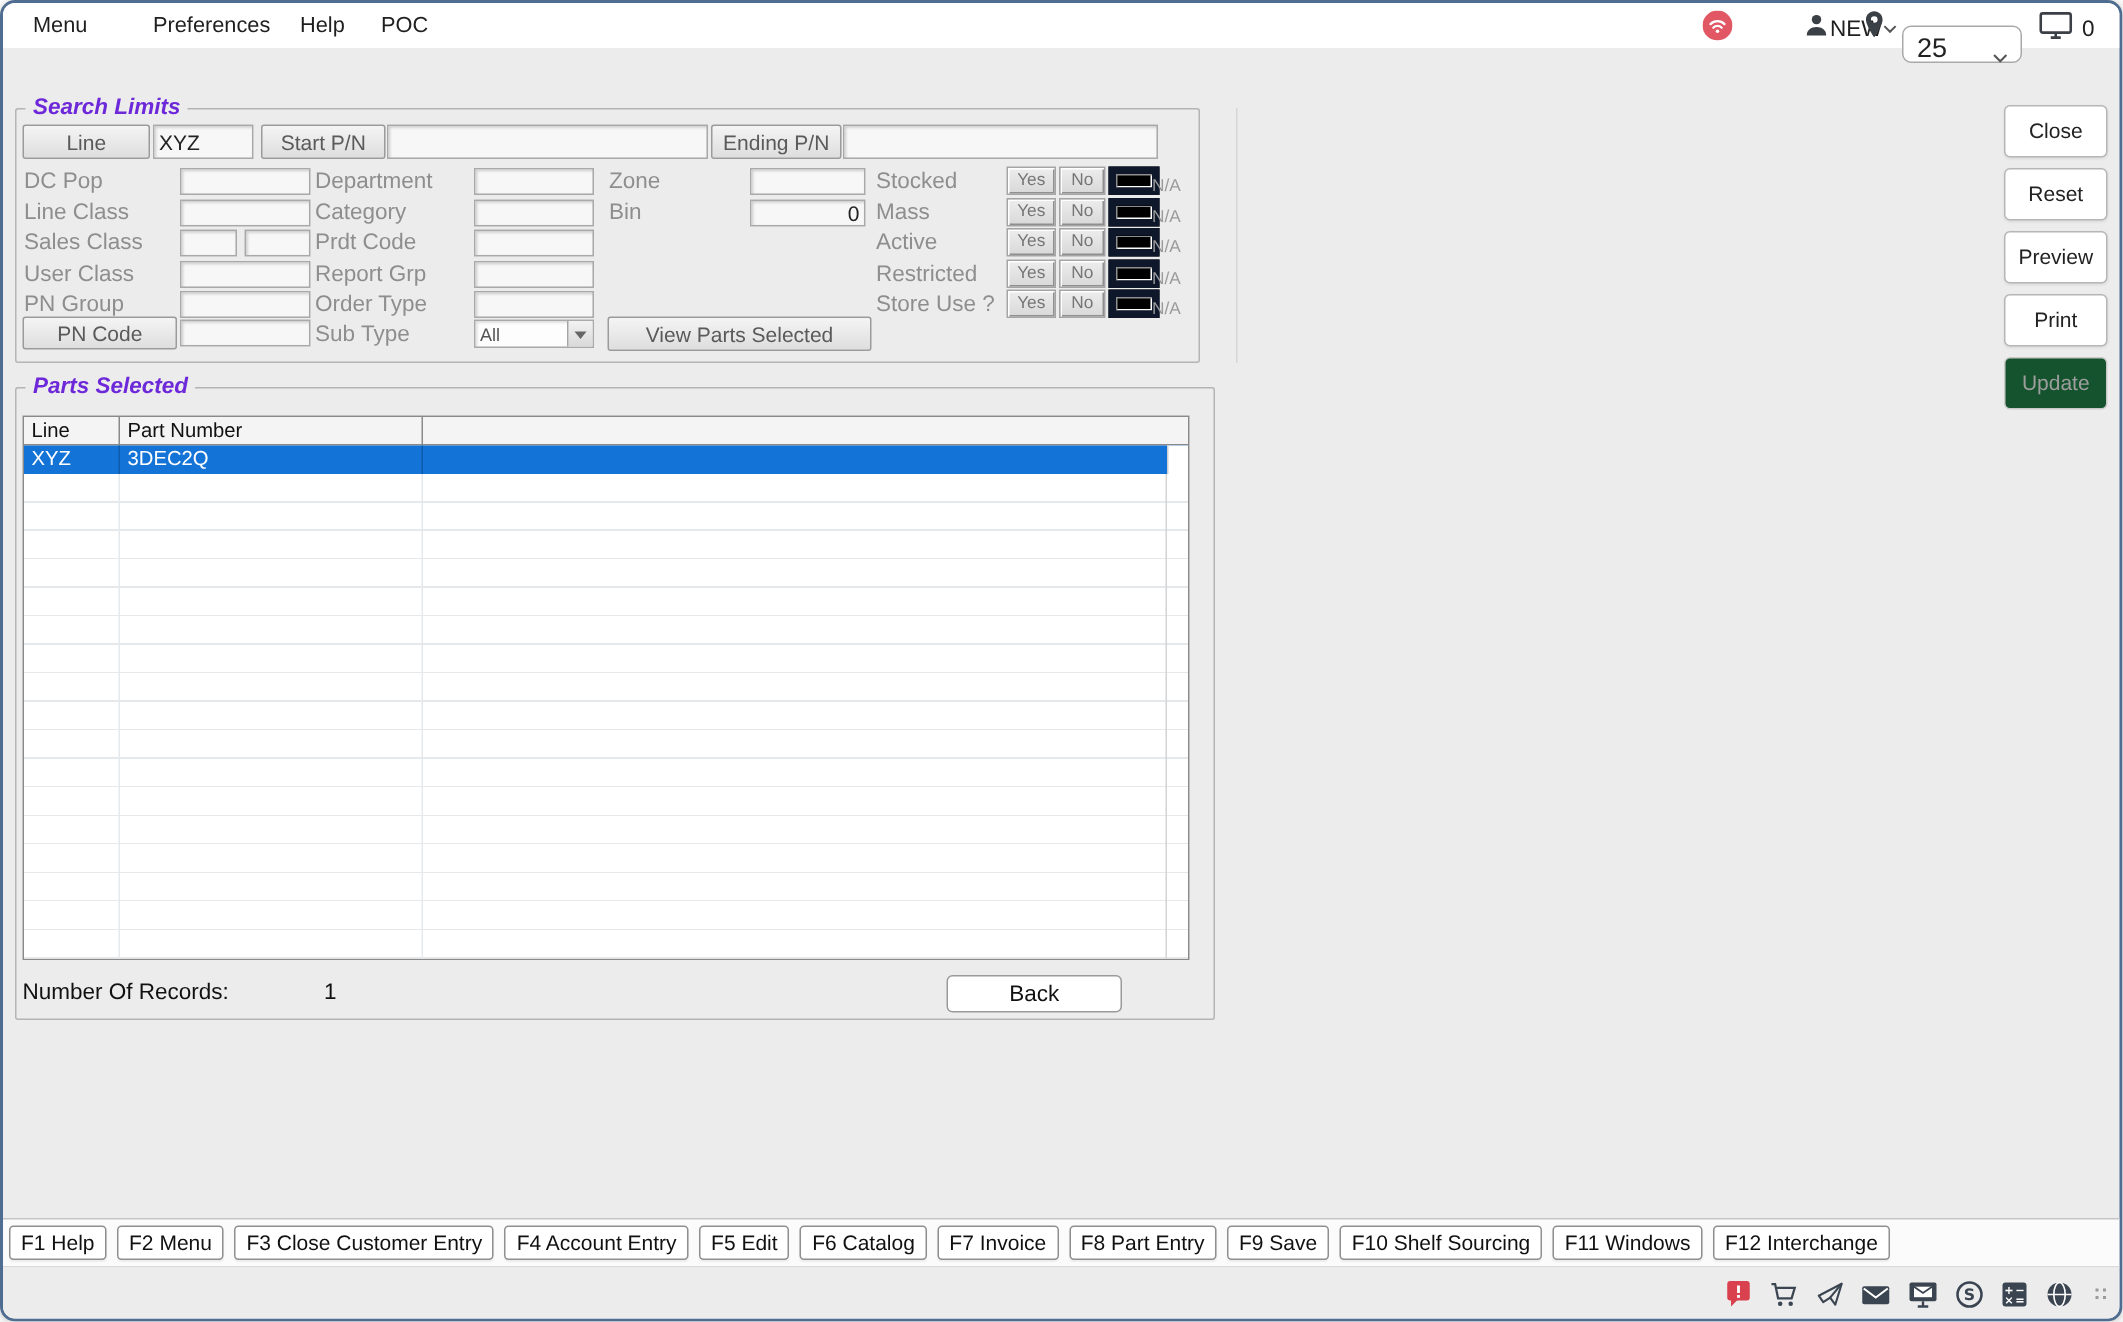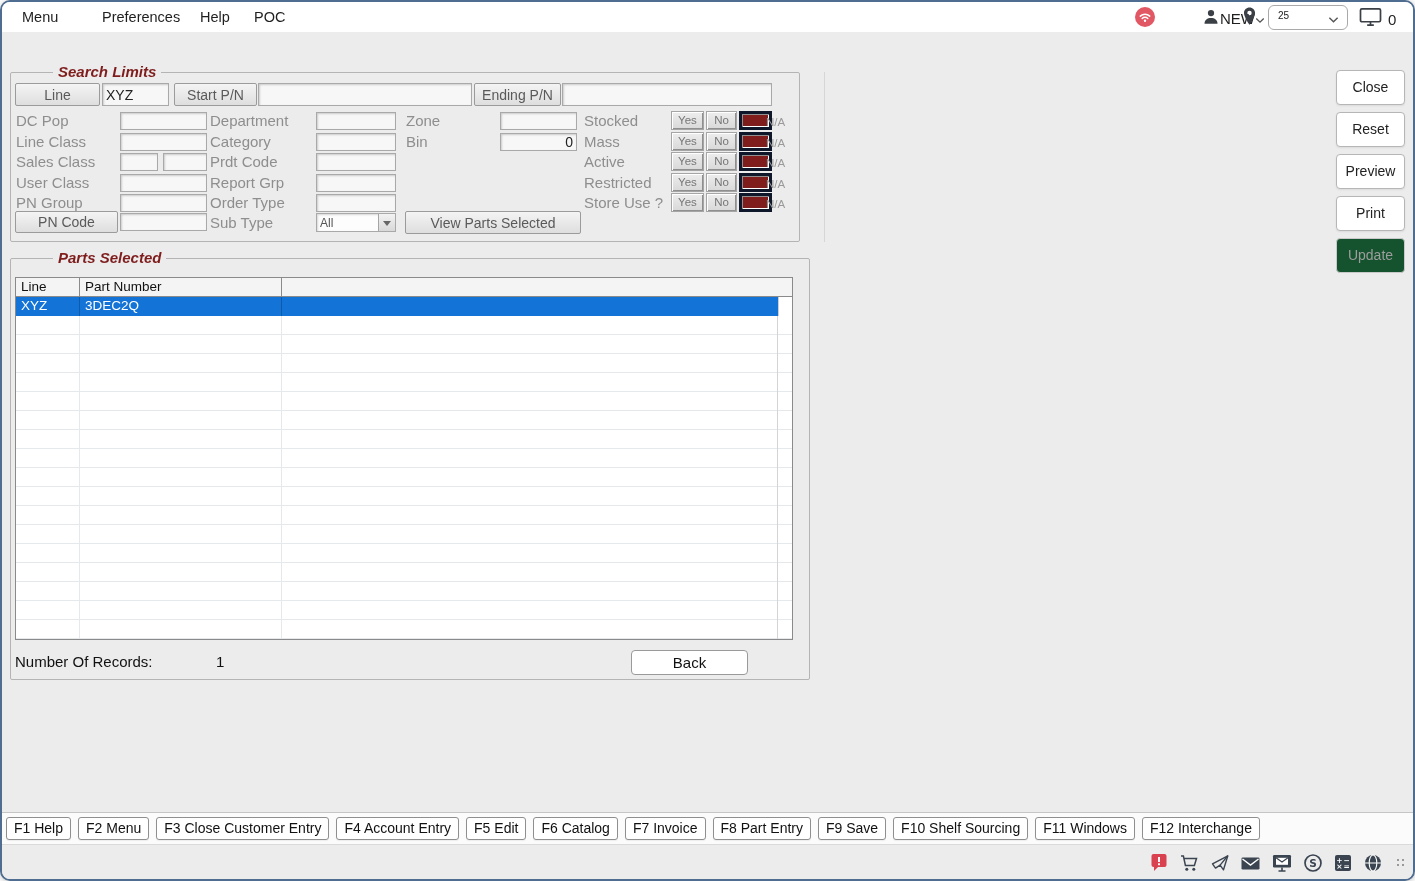--- a/index.html
+++ b/index.html
@@ -4,46 +4,46 @@
 <style>
   * { box-sizing: border-box; margin: 0; padding: 0; }
   body { background:#fff; font-family:"Liberation Sans", sans-serif; width:1415px; height:881px; }
   .app { position:relative; width:1415px; height:881px; border:2px solid #4f6d90; border-radius:10px; overflow:hidden; background:#ececed; box-shadow:0 1px 6px rgba(0,0,0,.25); }
 
   
   .menubar { position:absolute; left:0; top:0; width:100%; height:30px; background:#ffffff; }
   .menuitem { position:absolute; top:7px; font-size:14.5px; color:#1f1f1f; cursor:default; }
   .icon { display:inline-block; }
 
-  .tb-select { position:absolute; left:1266px; top:3px; width:80px; height:25px; background:#fff; border:1px solid #a9a9a9; border-radius:6px; font-size:10px; color:#222; }
+  .tb-select { position:absolute; left:1266px; top:15px; width:80px; height:25px; background:#fff; border:1px solid #a9a9a9; border-radius:6px; font-size:18px; color:#222; }
   .tb-select span.val { position:absolute; left:9px; top:4px; }
   .tb-select .chev { position:absolute; right:8px; top:9px; }
 
   
   .tabbar { position:absolute; left:0; top:30px; width:100%; height:28px; background:#f0f0f1; border-bottom:1px solid #c2c2c2; }
   .tab-inactive { position:absolute; left:12px; top:7px; font-size:14px; color:#333; }
   .tab-divider { position:absolute; left:118px; top:3px; width:1px; height:25px; background:#b3b3b3; transform:skewX(14deg); }
   .tab-active { position:absolute; left:122px; top:2px; height:27px; min-width:238px; background:#ffffff; border:1px solid #a3a3a3; border-bottom:none; border-radius:6px 9px 0 0; padding:5px 12px 0 14px; font-size:15px; font-weight:bold; color:#15151f; }
   .tab-close { display:inline-block; margin-left:14px; font-weight:normal; font-size:15px; color:#555; }
   .tabbar-chev { position:absolute; right:18px; top:9px; }
 
   
   .panel { position:absolute; border:1px solid #b4b4b4; border-radius:2px; }
-  .panel-title { position:absolute; top:-10px; left:6px; background:#ececed; padding:0 5px; font-size:15px; font-weight:bold; font-style:italic; color:#7f1d1d;margin-left:36px; }
+  .panel-title { position:absolute; top:-10px; left:6px; background:#ececed; padding:0 5px; font-size:15px; font-weight:bold; font-style:italic; color:#6d28d9; }
 
   
   .fbtn { background:linear-gradient(#f4f4f4,#dedede); border:1px solid #9b9b9b; border-radius:2px; color:#5a5a5a; font-size:14px; text-align:center; font-family:"Liberation Sans",sans-serif; }
   .sunken { background:#f7f7f7; border:1px solid #a9a9a9; box-shadow:inset 1px 1px 2px rgba(0,0,0,.18); font-size:14px; color:#222; padding:0 3px; font-family:"Liberation Sans",sans-serif; }
   input.sunken { outline:none; }
   .flabel { font-size:15px; color:#8e8e8e; line-height:19px; white-space:nowrap; }
   .frow { position:absolute; display:flex; align-items:center; }
 
   .tsbtn { width:33px; height:19px; font-size:11.5px; font-weight:normal; line-height:17px; text-align:center; font-family:"Liberation Sans",sans-serif; }
   .ts-raised { background:linear-gradient(#ededed,#d8d8d8); border:1px solid #a5a5a5; box-shadow:inset 1px 1px 0 #fff, inset -1px -1px 0 #8f8f8f; color:#767676; }
-  .ts-pressed { background:#7f1d1d; border:3px solid #0f172a; box-shadow:inset 1px 1px 0 #8f8f8f, inset -1px -1px 0 #fff; color:#9a9a9a;padding-left:24px; }
+  .ts-pressed { background:#000000; border:5px solid #0f172a; box-shadow:inset 1px 1px 0 #8f8f8f, inset -1px -1px 0 #fff; color:#9a9a9a;padding-left:24px; }
 
   .combo { position:relative; background:#fdfdfd; border:1px solid #a9a9a9; box-shadow:inset 1px 1px 2px rgba(0,0,0,.15); font-size:12px; color:#555; }
   .combo .ctext { position:absolute; left:3px; top:2px; }
   .combo .cbtn { position:absolute; right:0; top:0; bottom:0; width:17px; background:linear-gradient(#f2f2f2,#d9d9d9); border-left:1px solid #a5a5a5; }
   .combo .cbtn::after { content:""; position:absolute; left:4px; top:7px; border:4px solid transparent; border-top:5px solid #666; }
 
   
   .abtn { position:absolute; left:1334px; width:69px; height:35px; background:#fff; border:1px solid #b6b6b6; border-radius:4px; font-size:14px; color:#222; text-align:center; line-height:33px; box-shadow:0 1px 2px rgba(0,0,0,.08); }
   .abtn.disabled { background:#14532d; color:#9d9d9d; border-color:#c9c9c9; box-shadow:none; }
 

